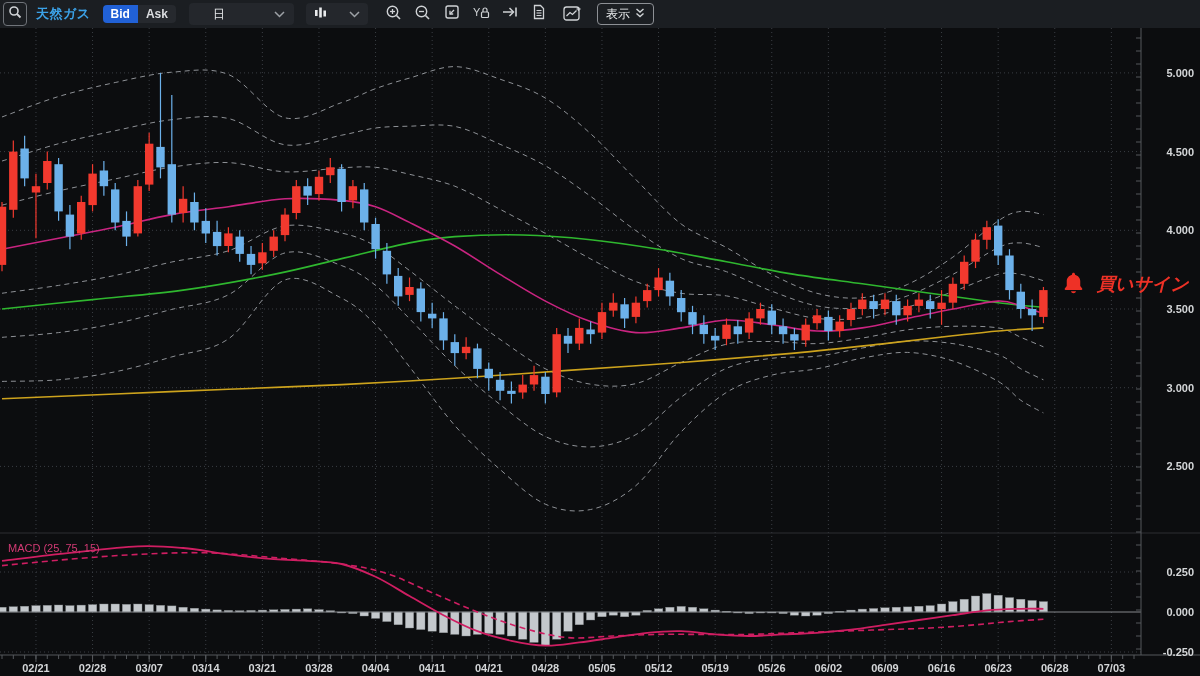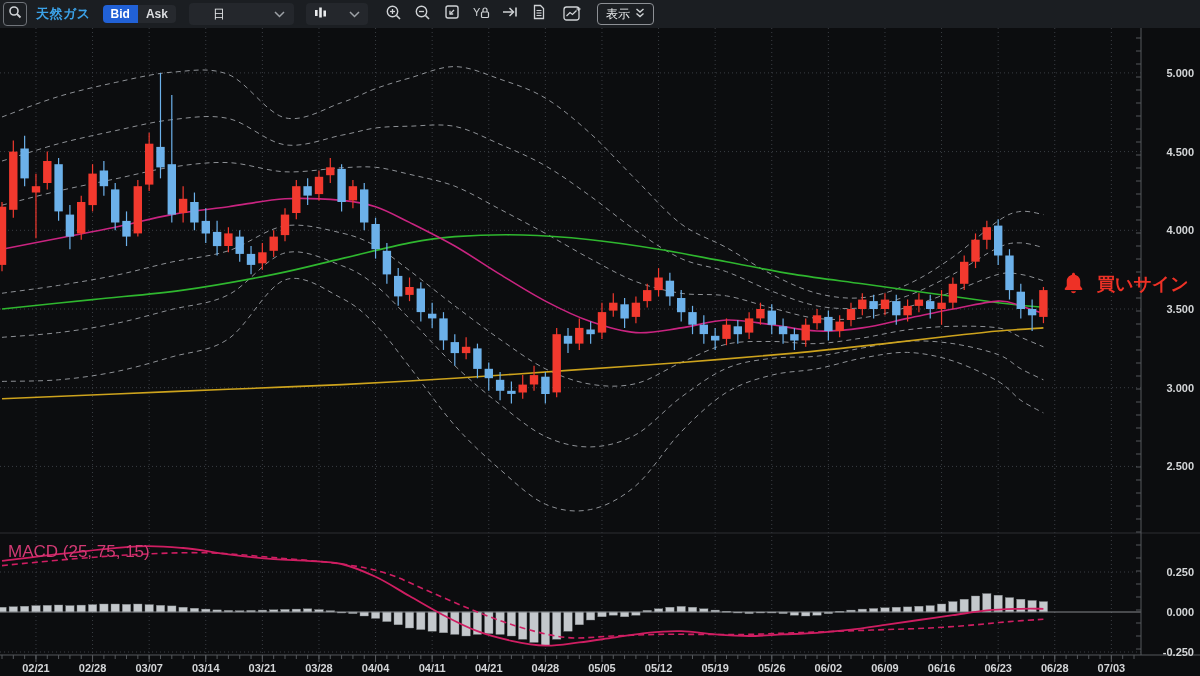--- a/index.html
+++ b/index.html
@@ -21,22 +21,22 @@
   .dd-ct{width:46px;margin-left:12px;padding:0 8px;}
   .icon-btn{width:24px;height:24px;display:flex;align-items:center;justify-content:center;cursor:pointer;}
   .icon-row{display:flex;align-items:center;gap:5px;margin-left:14px;}
   .tb-display{height:22px;margin-left:12px;border:1px solid #8d9095;border-radius:4px;background:transparent;
               color:#eceeef;font-size:12px;display:flex;align-items:center;gap:5px;padding:0 8px;cursor:pointer;justify-content:flex-end;}
   
   .chart-wrap{position:absolute;left:0;top:28px;width:1200px;height:648px;background:#0c0d0f;}
   svg text{user-select:none;}
   .legend{position:absolute;left:8px;top:13px;font-size:11.5px;line-height:15px;pointer-events:none;}
   .legend div{white-space:nowrap;}
-  .macd-legend{position:absolute;left:8px;top:514px;font-size:17px;pointer-events:none;}
-  .buy-signal{position:absolute;left:1060px;top:242px;display:flex;align-items:center;gap:10px;pointer-events:none;}
+  .macd-legend{position:absolute;left:8px;top:514px;font-size:11px;pointer-events:none;}
+  .buy-signal{position:absolute;left:1060px;top:242px;display:flex;align-items:center;gap:10px;pointer-events:none;font-style:italic;}
   .buy-signal .txt{font-size:18px;font-weight:700;white-space:nowrap;}
   .bell{width:27px;height:27px;}
 </style>
 </head>
 <body>
 
 <div class="app">
 
   <div class="toolbar">
     <div class="tb-searchbox">

